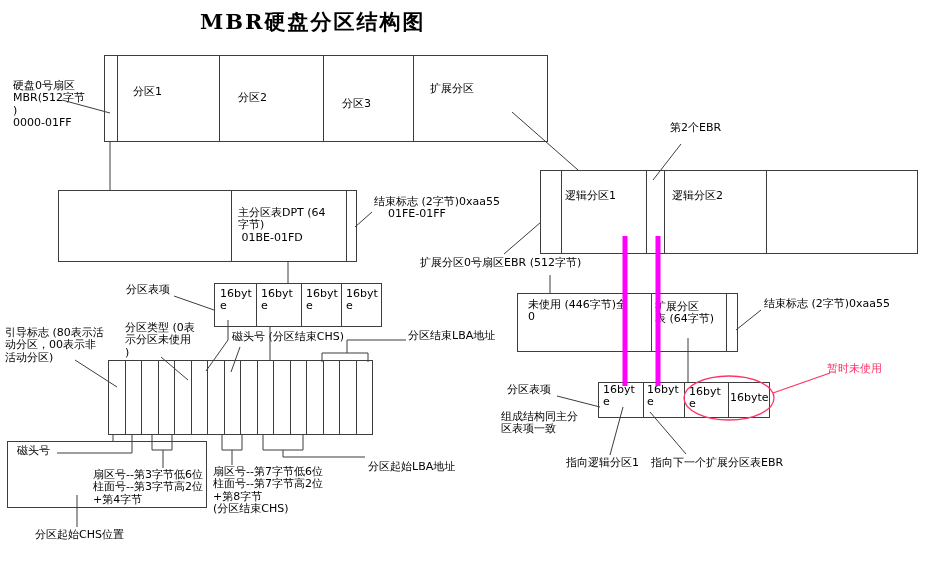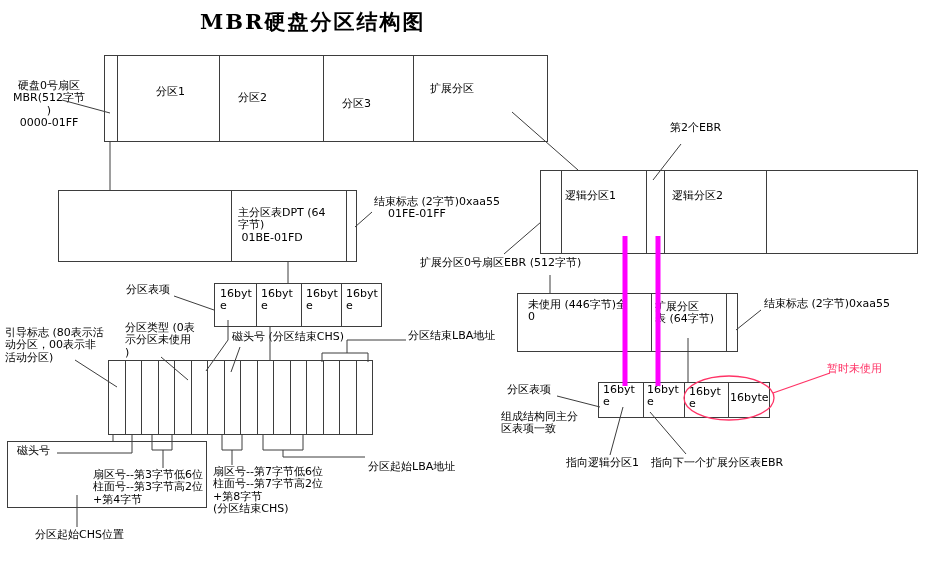--- a/index.html
+++ b/index.html
@@ -22,25 +22,25 @@
 <div id="stage">
 
   <div class="title" style="left:200px;top:8px;">MBR硬盘分区结构图</div>
 
   <div class="box" style="left:104px;top:55px;width:444px;height:87px;">
     <div class="vl" style="left:12px;"></div>
     <div class="vl" style="left:114px;"></div>
     <div class="vl" style="left:218px;"></div>
     <div class="vl" style="left:308px;"></div>
   </div>
-  <div class="lbl" style="left:133px;top:86px;margin-left:23px;">分区1</div>
+  <div class="lbl" style="left:133px;top:86px;">分区1</div>
   <div class="lbl" style="left:238px;top:92px;">分区2</div>
   <div class="lbl" style="left:342px;top:98px;">分区3</div>
   <div class="lbl" style="left:430px;top:83px;text-align:center;">扩展分区</div>
-  <div class="lbl" style="left:13px;top:80px;text-align:center;">硬盘0号扇区
+  <div class="lbl" style="left:13px;top:80px;">硬盘0号扇区
 MBR(512字节
 )
 0000-01FF</div>
 
   <div class="box" style="left:58px;top:190px;width:299px;height:72px;">
     <div class="vl" style="left:172px;"></div>
     <div class="vl" style="left:287px;"></div>
   </div>
   <div class="lbl" style="left:238px;top:207px;">主分区表DPT (64
 字节)

